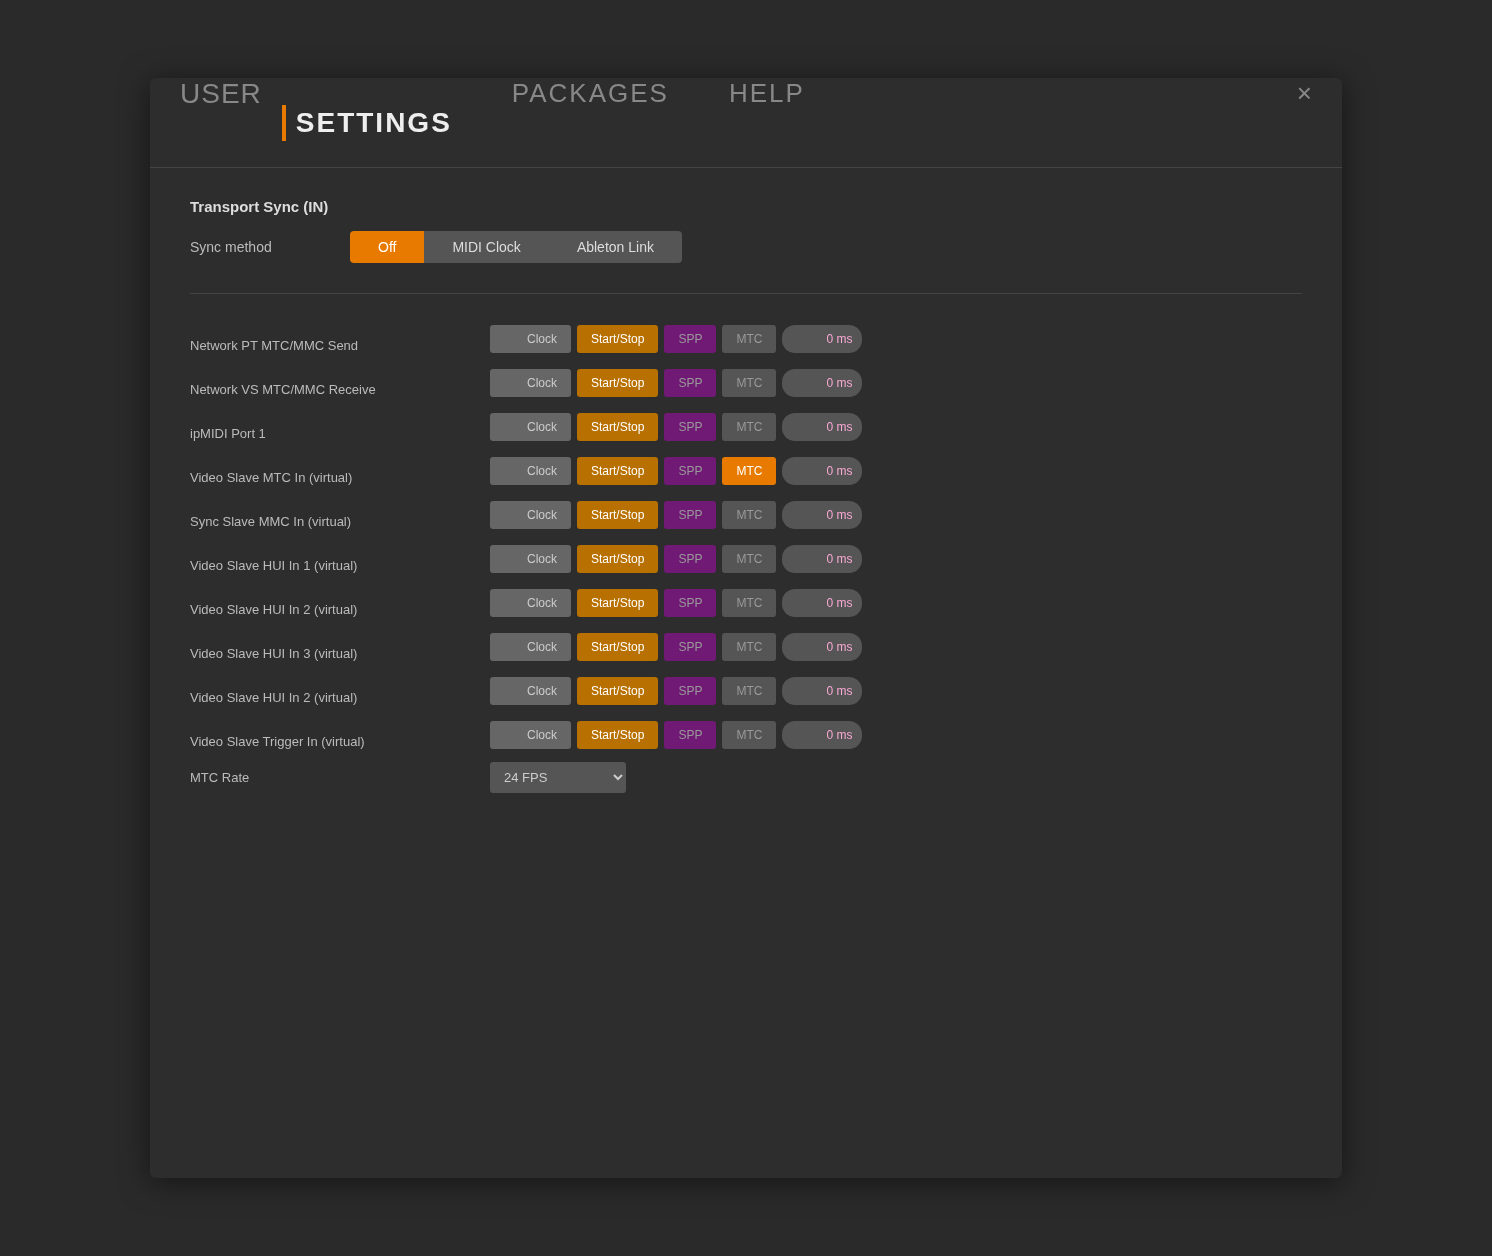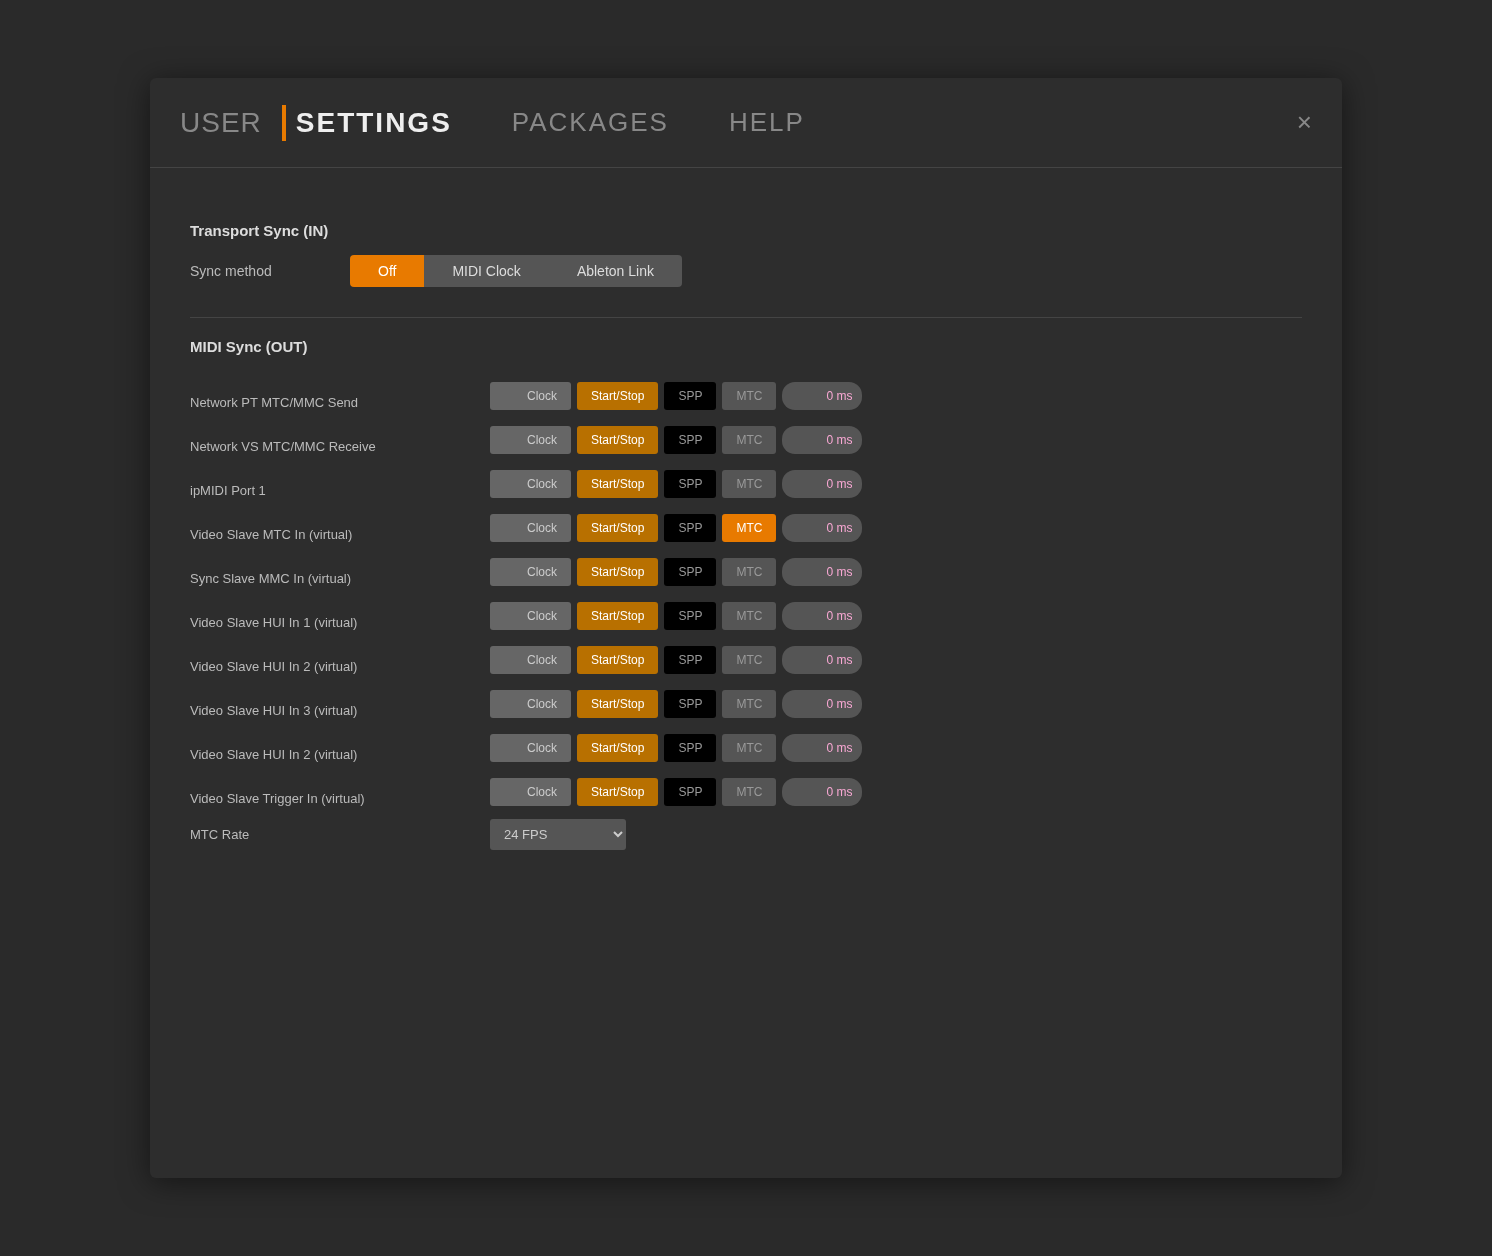--- a/index.html
+++ b/index.html
@@ -20,21 +20,20 @@
       margin: 78px auto;
       display: flex;
       flex-direction: column;
       overflow: hidden;
       box-shadow: 0 4px 30px rgba(0,0,0,0.5);
     }
 
     
     .nav-bar {
       display: flex;
-      align-items: center;
       padding: 0 30px;
       height: 90px;
       border-bottom: 1px solid #444;
       flex-shrink: 0;
     }
 
     .nav-user {
       font-size: 28px;
       color: #888;
       font-weight: 300;
@@ -131,21 +130,20 @@
     .section-title {
       font-size: 15px;
       font-weight: 700;
       color: #ddd;
       margin-bottom: 16px;
     }
 
     
     .transport-sync {
       margin-bottom: 30px;
-      margin-top: 24px;
     }
 
     .sync-method-row {
       display: flex;
       align-items: center;
       margin-bottom: 10px;
     }
 
     .sync-method-label {
       font-size: 14px;
@@ -236,21 +234,21 @@
       color: #ccc;
       padding-left: 37px;
     }
 
     .midi-btn.ss-btn {
       background: #b87000;
       color: #fff;
     }
 
     .midi-btn.spp-btn {
-      background: #000000;
+      background: #701a75;
       color: #999;
     }
 
     .midi-btn.mtc-btn {
       background: #555;
       color: #999;
     }
 
     .midi-btn.mtc-btn.active-orange {
       background: #e87a00;
@@ -323,21 +321,20 @@
             <button class="sync-btn active">Off</button>
             <button class="sync-btn">MIDI Clock</button>
             <button class="sync-btn">Ableton Link</button>
           </div>
         </div>
       </div>
 
       <div class="divider"></div>
 
       <div class="midi-sync">
-        <div class="section-title">MIDI Sync (OUT)</div>
 
         <div class="midi-row">
           <span class="midi-row-label">Network PT MTC/MMC Send</span>
           <div class="midi-row-controls">
             <button class="midi-btn clock-btn">Clock</button>
             <button class="midi-btn ss-btn">Start/Stop</button>
             <button class="midi-btn spp-btn">SPP</button>
             <button class="midi-btn mtc-btn">MTC</button>
             <input class="ms-field" type="text" value="0 ms" style="">
           </div>

